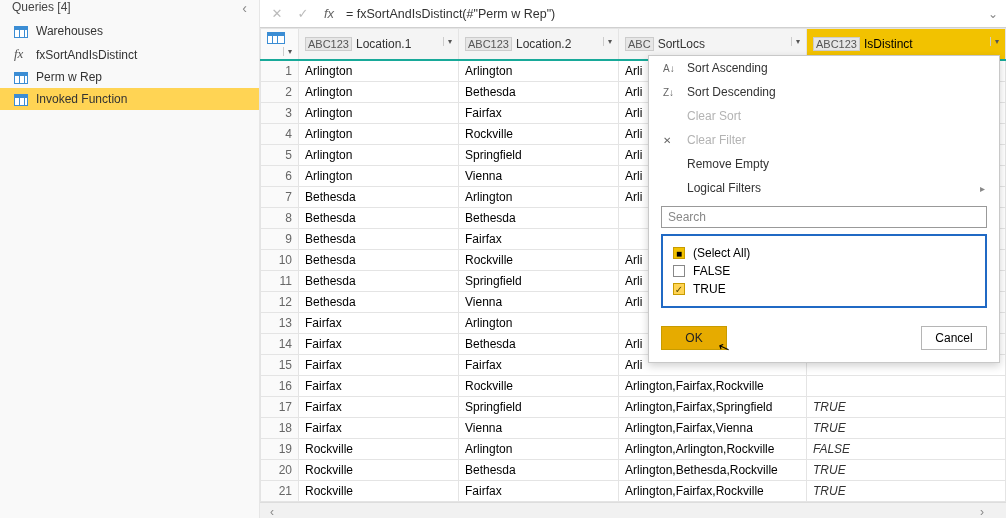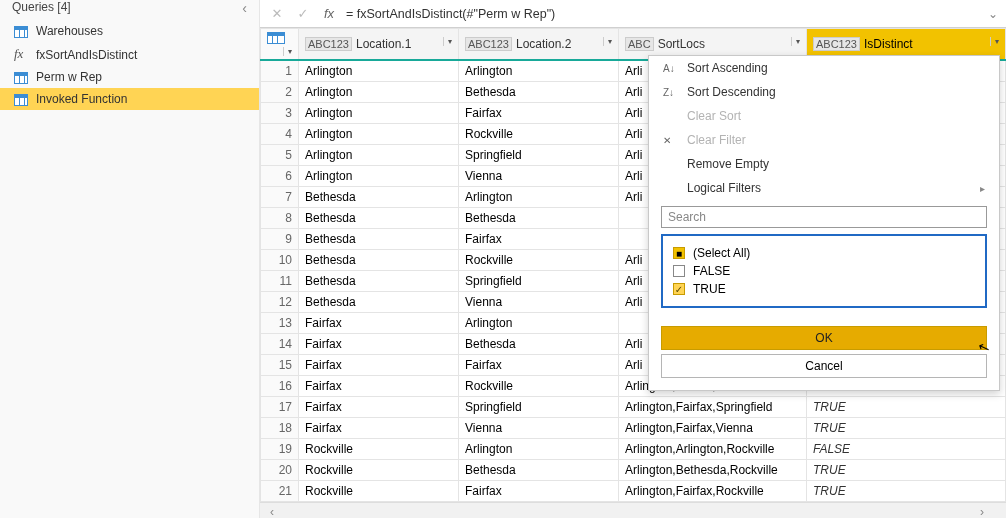--- a/index.html
+++ b/index.html
@@ -49,21 +49,21 @@
 .filter-dd .menu-item.disabled { color: #b3b3b3; }
 .filter-dd .menu-item .chev { margin-left: auto; color: #888; font-size: 10px; }
 .sort-ic { width: 14px; font-size: 10px; color: #666; }
 .search-box { margin: 6px 12px; border: 1px solid #999; padding: 3px 6px; color: #888; background:#fff; }
 .filter-values { border: 2px solid #2069c4; margin: 4px 12px 10px; padding: 8px 10px; }
 .filter-values .opt { display: flex; align-items: center; gap: 8px; padding: 2px 0; }
 .cb { width: 12px; height: 12px; border: 1px solid #888; display: inline-flex; align-items: center; justify-content: center; font-size: 10px; }
 .cb.checked { background: #f2c200; border-color: #c89b00; color: #5a4900; }
 .cb.checked.yellow { background: #ffd454; }
 .cb.orange { background: #f2c200; border-color: #c89b00; }
-.filter-btns { display: flex; gap: 4px; justify-content: flex-start; padding: 8px 12px 12px; flex-direction: column; }
+.filter-btns { display: flex; gap: 10px; justify-content: space-between; padding: 8px 12px 12px; }
 .btn { min-width: 66px; height: 24px; border: 1px solid #b5b5b5; background: #fff; cursor: pointer; }
 .btn.primary { background: #e6ab00; border-color: #c89b00; color: #222; position: relative; }
 .cursor { position: absolute; right: -4px; bottom: -6px; font-size: 14px; color: #000; transform: rotate(-20deg); }
 </style>
 </head>
 <body>
 
 <div class="app">
   <div class="queries-panel">
     <div class="queries-header">

